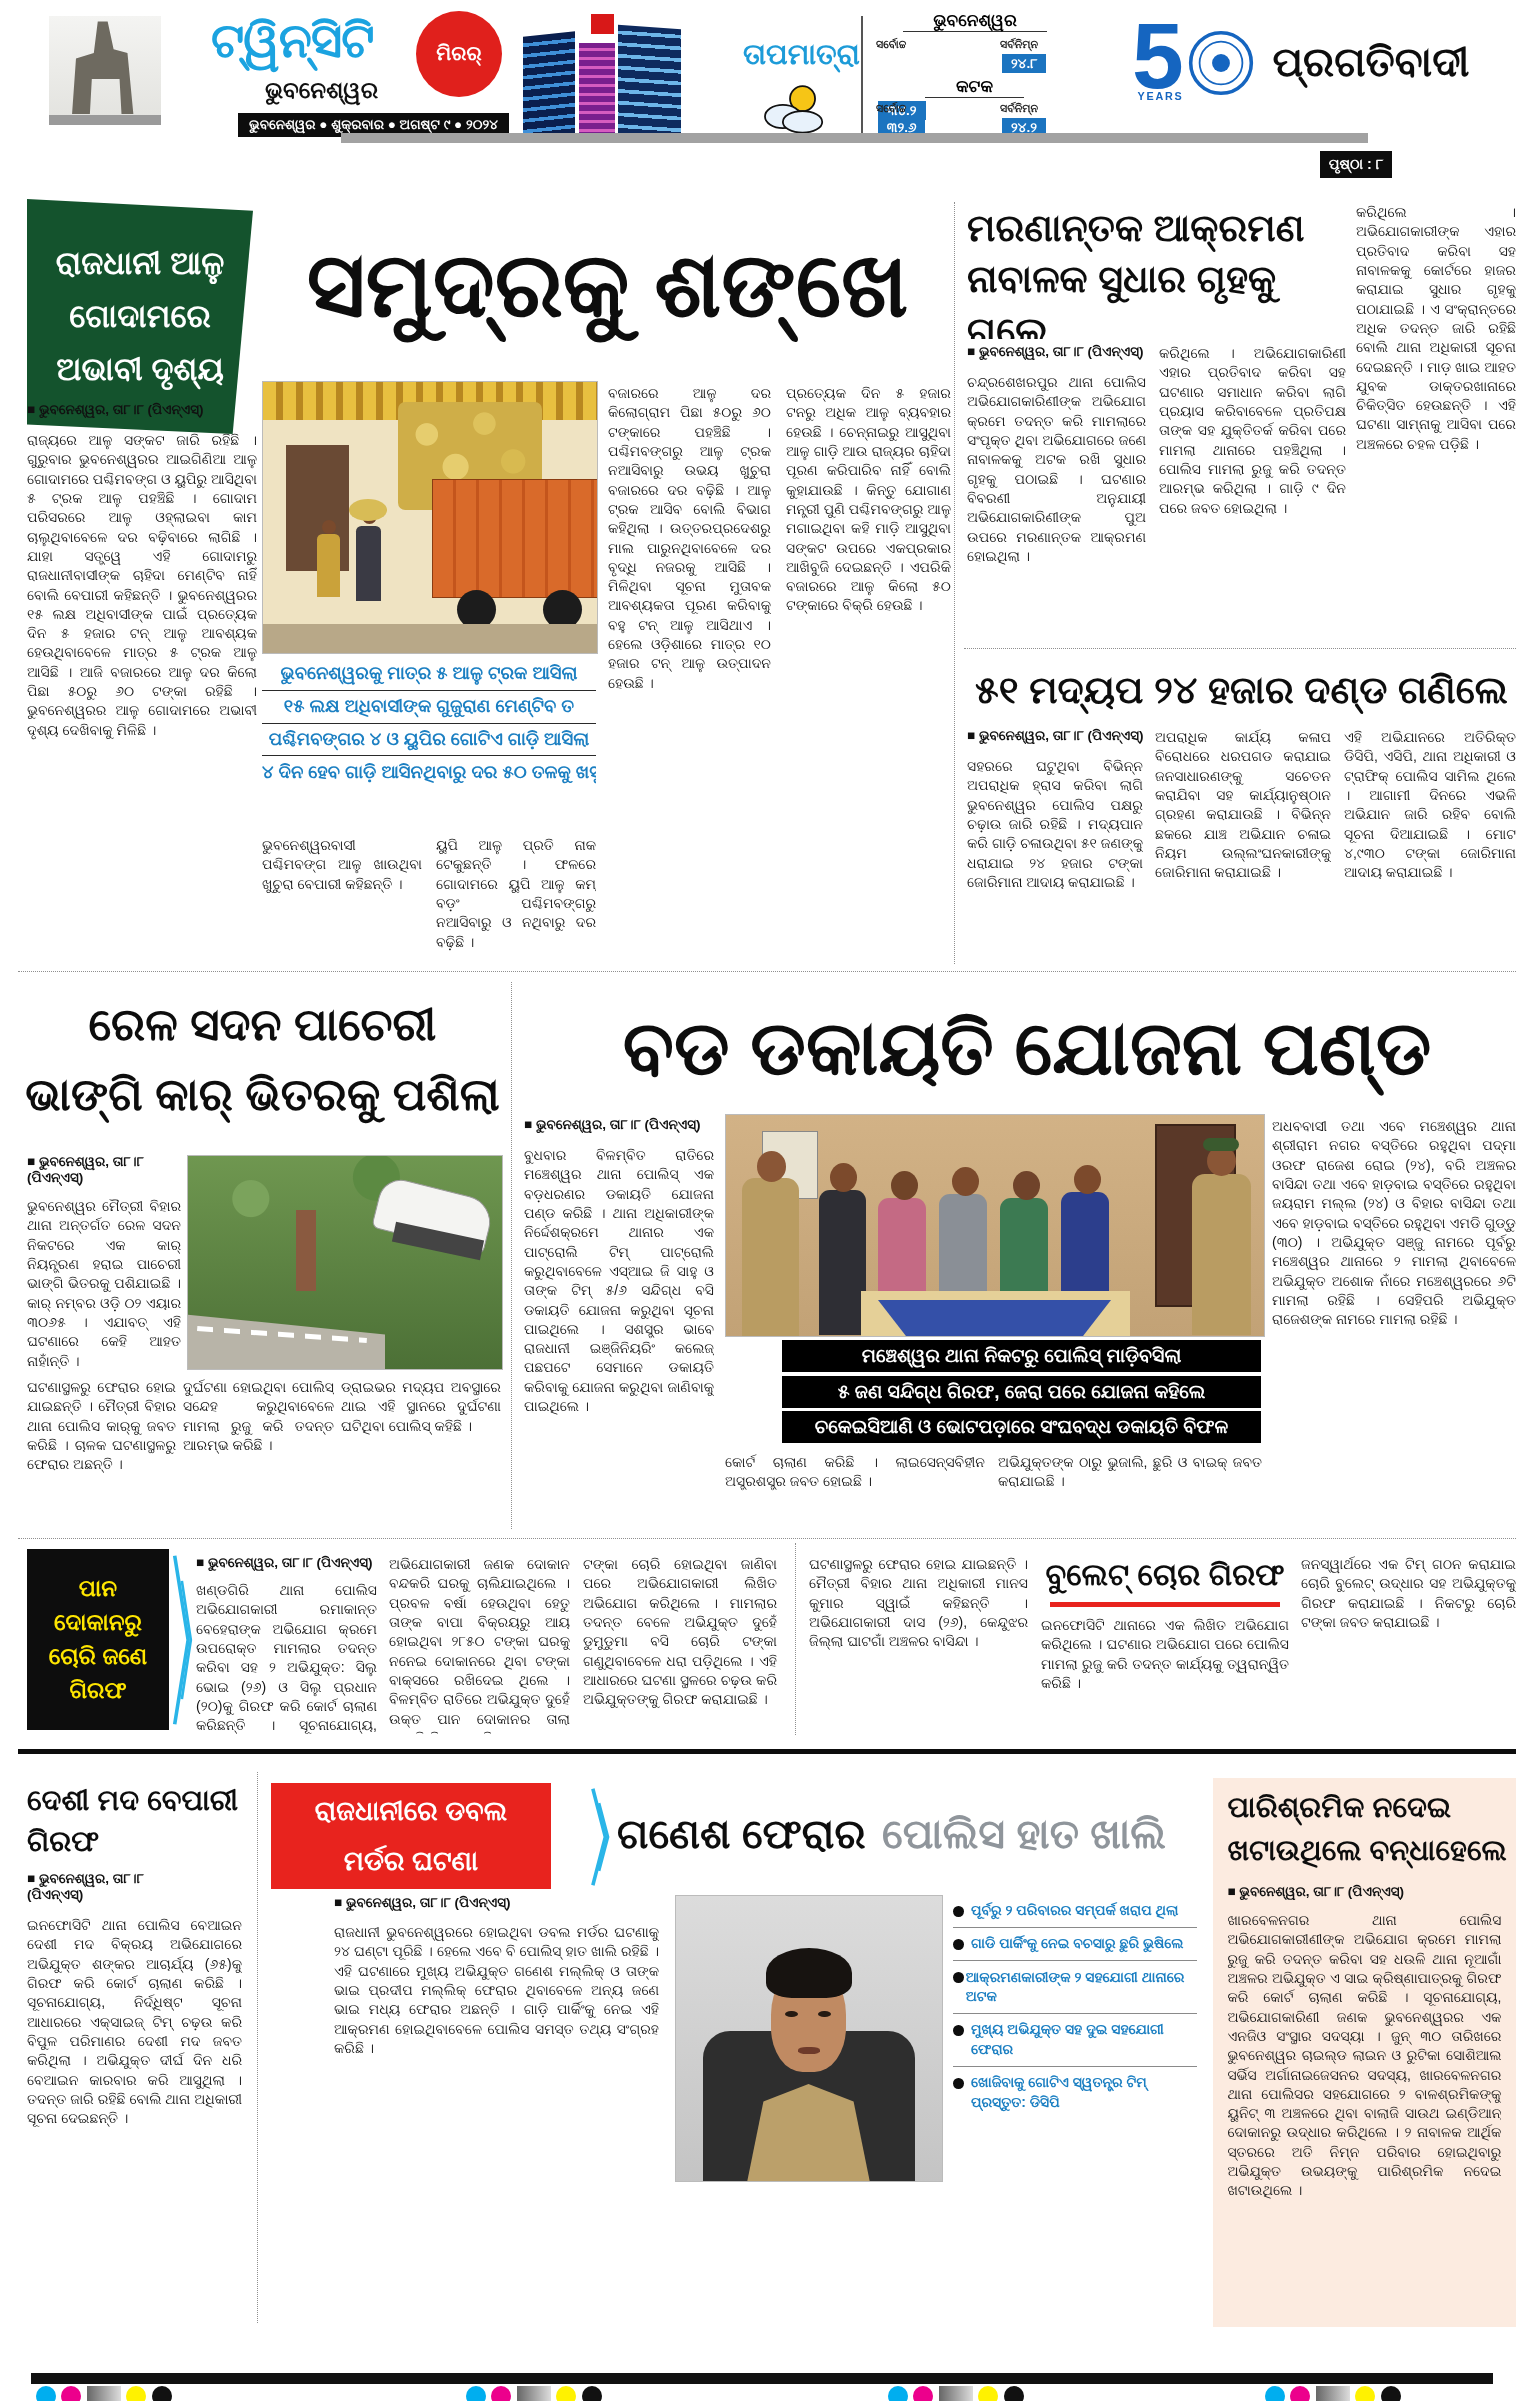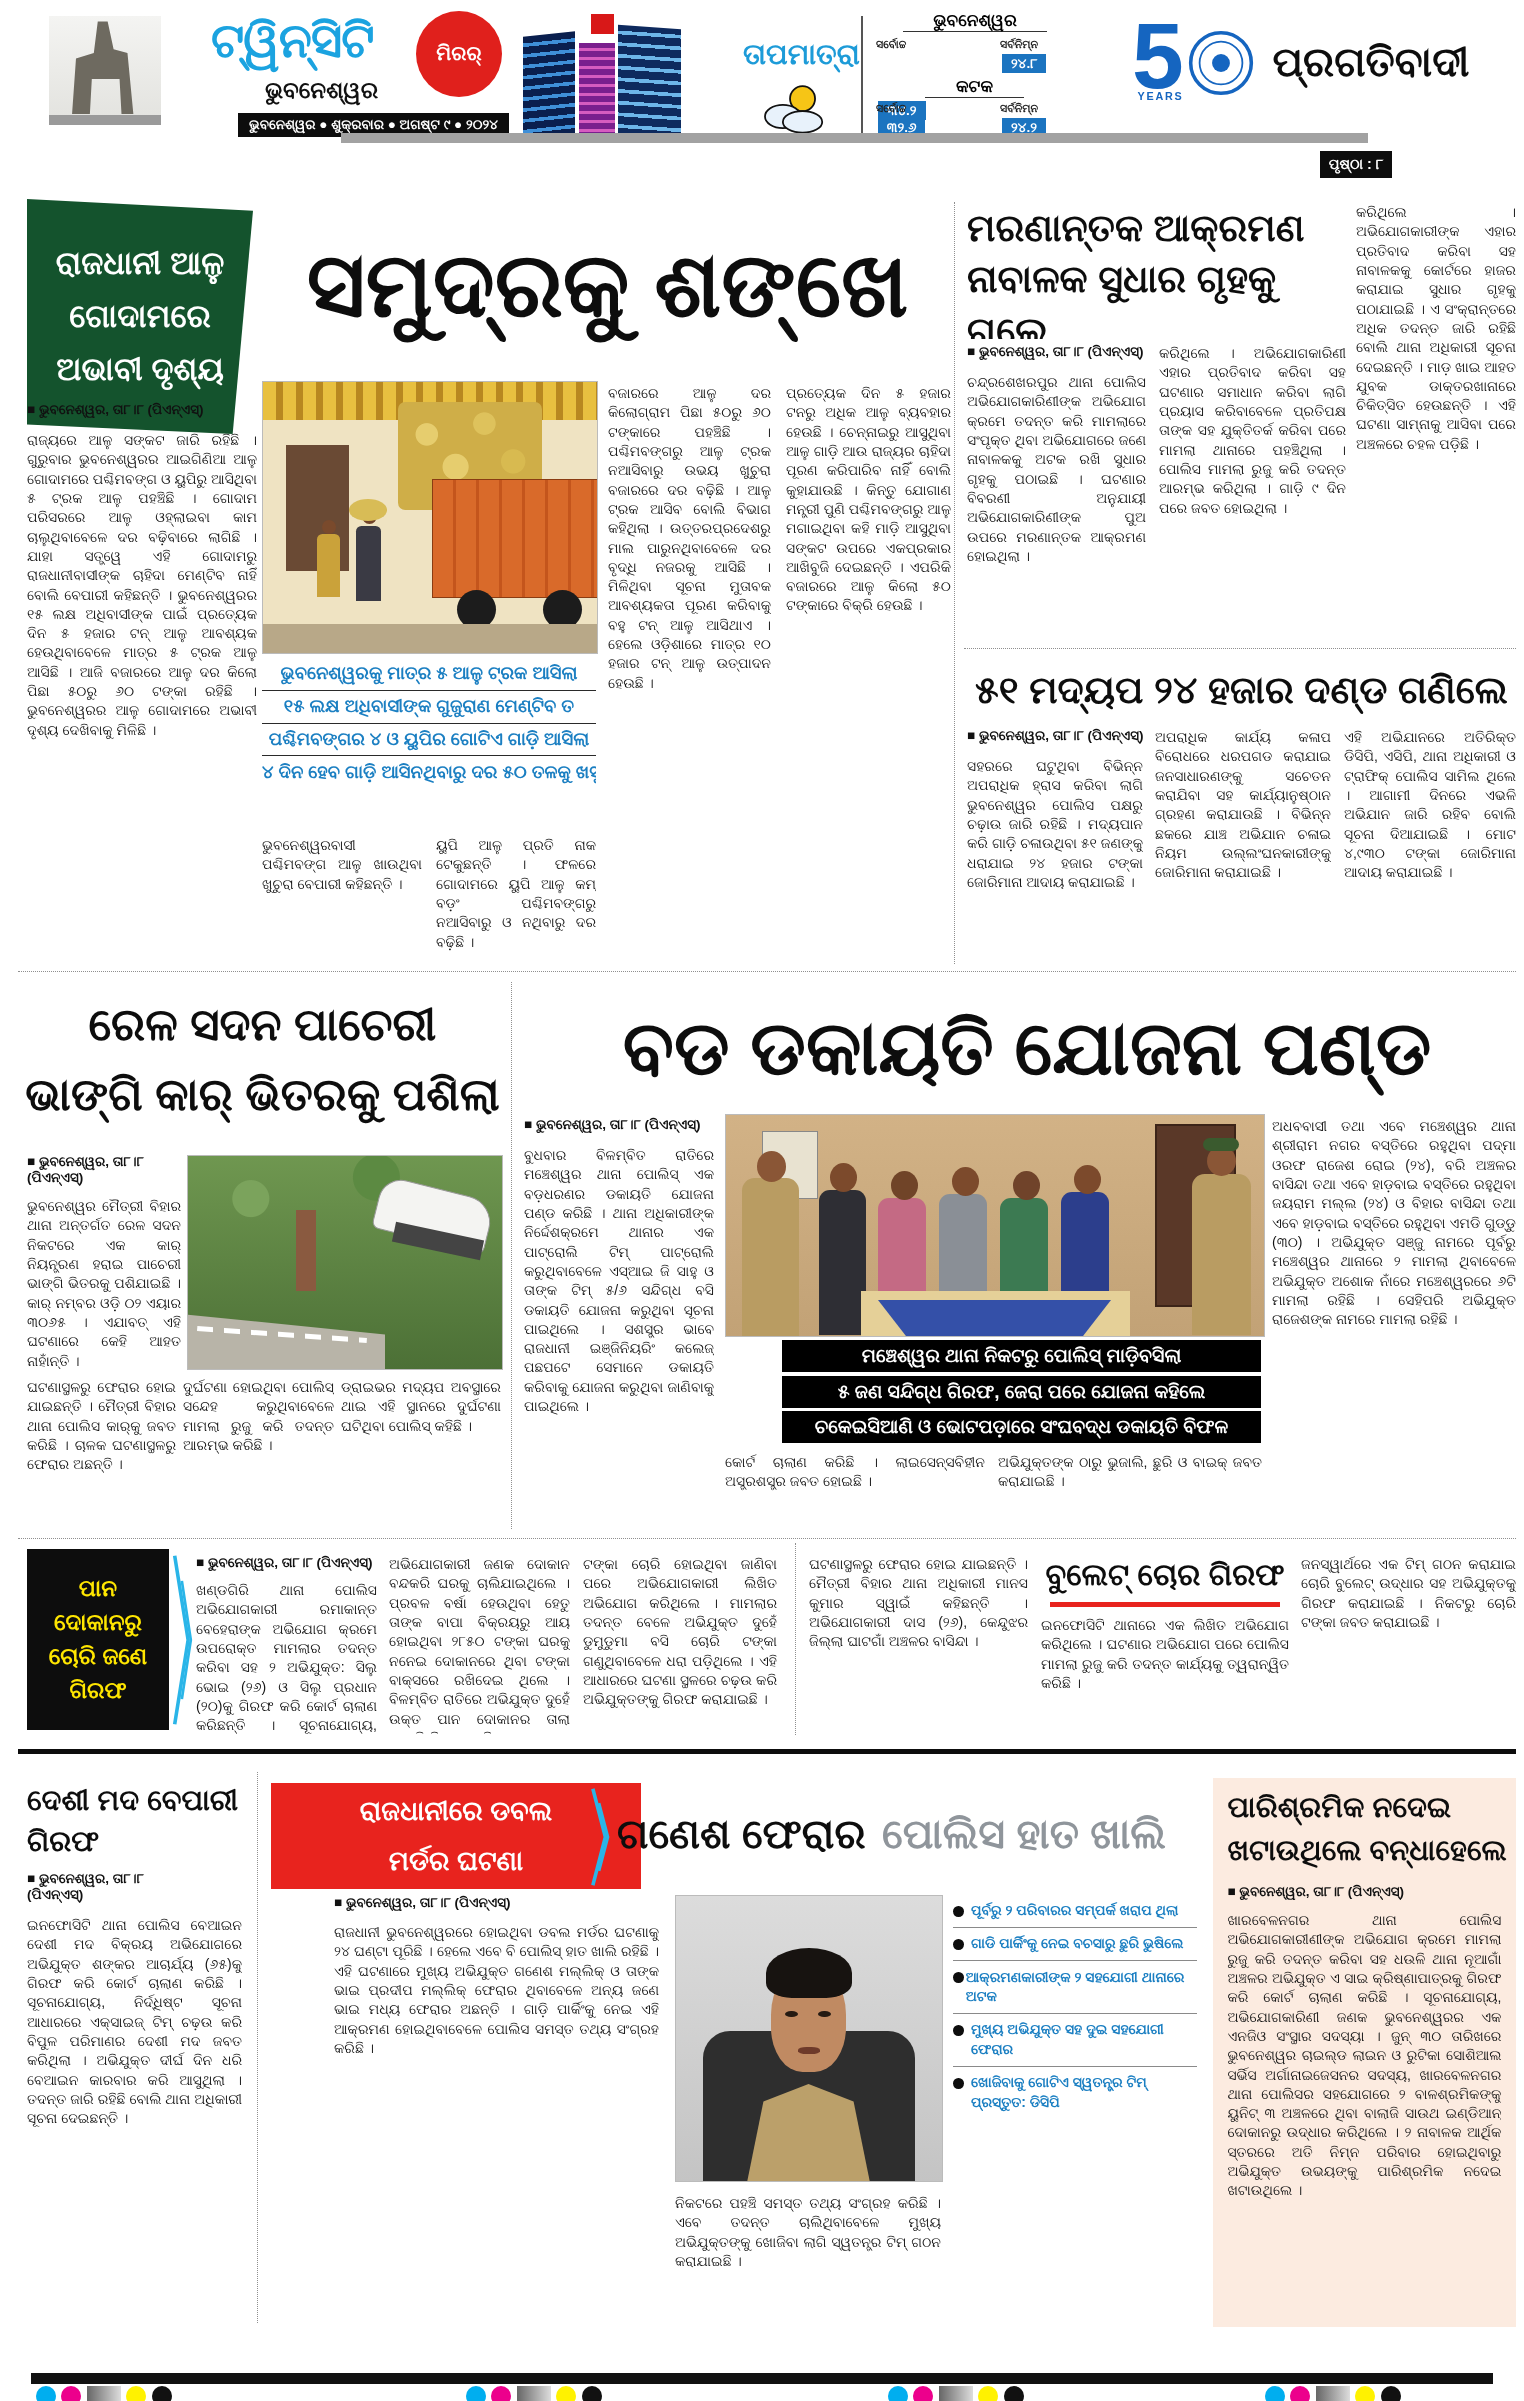--- a/index.html
+++ b/index.html
@@ -235,21 +235,21 @@
   <div class="c" style="left:1301px;top:1555px;width:215px;height:179px;">ଜନସ୍ୱାର୍ଥରେ ଏକ ଟିମ୍ ଗଠନ କରାଯାଇ ଚୋରି ବୁଲେଟ୍ ଉଦ୍ଧାର ସହ ଅଭିଯୁକ୍ତକୁ ଗିରଫ କରାଯାଇଛି । ନିକଟରୁ ଚୋରି ଟଙ୍କା ଜବତ କରାଯାଇଛି ।</div>
 
   <div class="abs" style="left:18px;top:1749px;width:1498px;height:4.5px;background:#0d0d0d;"></div>
 
   <div class="hl" style="left:27px;top:1780px;width:215px;height:83px;font-size:29px;line-height:1.4;text-align:left;">ଦେଶୀ ମଦ ବେପାରୀ ଗିରଫ</div>
   <div class="by" style="left:27px;top:1871px;width:161px;white-space:normal;height:39px;">■ ଭୁବନେଶ୍ୱର, ତା୮।୮ (ପିଏନ୍‌ଏସ୍)</div>
   <div class="c" style="left:27px;top:1916px;width:215px;height:405px;">ଇନଫୋସିଟି ଥାନା ପୋଲିସ ବେଆଇନ ଦେଶୀ ମଦ ବିକ୍ରୟ ଅଭିଯୋଗରେ ଅଭିଯୁକ୍ତ ଶଙ୍କର ଆଚାର୍ଯ୍ୟ (୬୫)କୁ ଗିରଫ କରି କୋର୍ଟ ଚାଲାଣ କରିଛି । ସୂଚନାଯୋଗ୍ୟ, ନିର୍ଦ୍ଧିଷ୍ଟ ସୂଚନା ଆଧାରରେ ଏକ୍ସାଇଜ୍ ଟିମ୍ ଚଢ଼ଉ କରି ବିପୁଳ ପରିମାଣର ଦେଶୀ ମଦ ଜବତ କରିଥିଲା । ଅଭିଯୁକ୍ତ ଦୀର୍ଘ ଦିନ ଧରି ବେଆଇନ କାରବାର କରି ଆସୁଥିଲା । ତଦନ୍ତ ଜାରି ରହିଛି ବୋଲି ଥାନା ଅଧିକାରୀ ସୂଚନା ଦେଇଛନ୍ତି ।</div>
 
   <div class="vdot" style="left:257px;top:1772px;height:551px;"></div>
 
-  <div class="abs" style="left:271px;top:1783px;width:370px;height:106px;background:#e8231e;display:flex;flex-direction:column;align-items:center;justify-content:center;gap:19px;">
+  <div class="abs" style="left:271px;top:1783px;width:280px;height:106px;background:#e8231e;display:flex;flex-direction:column;align-items:center;justify-content:center;gap:19px;">
     <div style="color:#fff;font-weight:700;font-size:27px;white-space:nowrap;">ରାଜଧାନୀରେ ଡବଲ</div>
     <div style="color:#fff;font-weight:700;font-size:27px;white-space:nowrap;">ମର୍ଡର ଘଟଣା</div>
   </div>
   <svg style="position:absolute;left:590px;top:1787px;" width="20" height="100" viewBox="0 0 22 112">
     <polyline points="3,2 17,56 3,110" fill="none" stroke="#2ab5e8" stroke-width="4"></polyline>
     <polyline points="10,18 20,56 10,94" fill="none" stroke="#2ab5e8" stroke-width="3"></polyline>
   </svg>
   <div class="abs" style="left:617px;top:1794px;width:585px;height:84px;white-space:nowrap;overflow:hidden;">
     <span style="font-weight:700;font-size:41px;color:#0d0d0d;line-height:81px;">ଗଣେଶ ଫେରାର</span>
     <span style="font-weight:700;font-size:41px;color:#8f959b;line-height:81px;margin-left:12.6px;">ପୋଲିସ ହାତ ଖାଲି</span>
@@ -283,21 +283,20 @@
     <div style="display:flex;gap:7.2px;align-items:flex-start;padding:6.3px 0;border-bottom:1.8px solid #8a8a8a;">
       <span style="width:10.8px;height:10.8px;border-radius:50%;background:#0d0d0d;margin-top:4.5px;flex:none;"></span>
       <span style="color:#1b7fc2;font-weight:700;font-size:14px;line-height:1.4;">ମୁଖ୍ୟ ଅଭିଯୁକ୍ତ ସହ ଦୁଇ ସହଯୋଗୀ ଫେରାର</span>
     </div>
     <div style="display:flex;gap:7.2px;align-items:flex-start;padding:6.3px 0;">
       <span style="width:10.8px;height:10.8px;border-radius:50%;background:#0d0d0d;margin-top:4.5px;flex:none;"></span>
       <span style="color:#1b7fc2;font-weight:700;font-size:14px;line-height:1.4;">ଖୋଜିବାକୁ ଗୋଟିଏ ସ୍ୱତନ୍ତ୍ର ଟିମ୍ ପ୍ରସ୍ତୁତ: ଡିସିପି</span>
     </div>
   </div>
 
-  <div class="c" style="left:675px;top:2194px;width:266px;height:127px;">ନିକଟରେ ପହଞ୍ଚି ସମସ୍ତ ତଥ୍ୟ ସଂଗ୍ରହ କରିଛି । ଏବେ ତଦନ୍ତ ଚାଲିଥିବାବେଳେ ମୁଖ୍ୟ ଅଭିଯୁକ୍ତଙ୍କୁ ଖୋଜିବା ଲାଗି ସ୍ୱତନ୍ତ୍ର ଟିମ୍ ଗଠନ କରାଯାଇଛି ।</div>
 
   <div class="abs" style="left:1213px;top:1778px;width:303px;height:549px;background:#fcebe0;padding:0;">
     <div style="position:absolute;left:14.4px;top:12.6px;font-weight:700;font-size:29px;color:#0d0d0d;white-space:nowrap;">ପାରିଶ୍ରମିକ ନଦେଇ</div>
     <div style="position:absolute;left:14.4px;top:56px;font-weight:700;font-size:29px;color:#0d0d0d;white-space:nowrap;">ଖଟାଉଥିଲେ ବନ୍ଧାହେଲେ</div>
     <div class="by" style="left:14.4px;top:106px;width:269px;">■ ଭୁବନେଶ୍ୱର, ତା୮।୮ (ପିଏନ୍‌ଏସ୍)</div>
     <div class="c" style="left:14.4px;top:133px;width:274px;height:402px;">ଖାରବେଳନଗର ଥାନା ପୋଲିସ ଅଭିଯୋଗକାରୀଣୀଙ୍କ ଅଭିଯୋଗ କ୍ରମେ ମାମଲା ରୁଜୁ କରି ତଦନ୍ତ କରିବା ସହ ଧଉଳି ଥାନା ନୂଆଗାଁ ଅଞ୍ଚଳର ଅଭିଯୁକ୍ତ ଏ ସାଇ କ୍ରିଷ୍ଣାପାତ୍ରକୁ ଗିରଫ କରି କୋର୍ଟ ଚାଲାଣ କରିଛି । ସୂଚନାଯୋଗ୍ୟ, ଅଭିଯୋଗକାରିଣୀ ଜଣକ ଭୁବନେଶ୍ୱରର ଏକ ଏନଜିଓ ସଂସ୍ଥାର ସଦସ୍ୟା । ଜୁନ୍ ୩୦ ତାରିଖରେ ଭୁବନେଶ୍ୱର ଚାଇଲ୍ଡ ଲାଇନ ଓ ରୁଟିକା ସୋଶିଆଲ ସର୍ଭିସ ଅର୍ଗାନାଇଜେସନର ସଦସ୍ୟ, ଖାରବେଳନଗର ଥାନା ପୋଲିସର ସହଯୋଗରେ ୨ ବାଳଶ୍ରମିକଙ୍କୁ ୟୁନିଟ୍ ୩ ଅଞ୍ଚଳରେ ଥିବା ବାଲାଜି ସାଉଥ ଇଣ୍ଡିଆନ୍ ଦୋକାନରୁ ଉଦ୍ଧାର କରିଥିଲେ । ୨ ନାବାଳକ ଆର୍ଥିକ ସ୍ତରରେ ଅତି ନିମ୍ନ ପରିବାର ହୋଇଥିବାରୁ ଅଭିଯୁକ୍ତ ଉଭୟଙ୍କୁ ପାରିଶ୍ରମିକ ନଦେଇ ଖଟାଉଥିଲେ ।</div>
   </div>
 
   <div class="abs" style="left:31px;top:2373px;width:1462px;height:10.8px;background:#111;"></div>
   <div class="reg" style="left:36px;top:2386px;">

